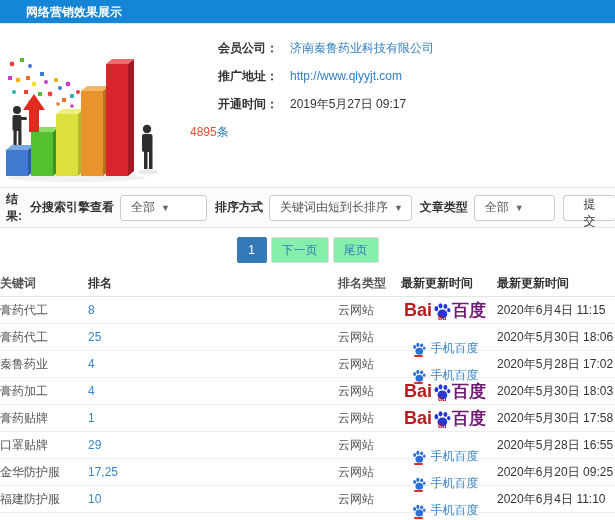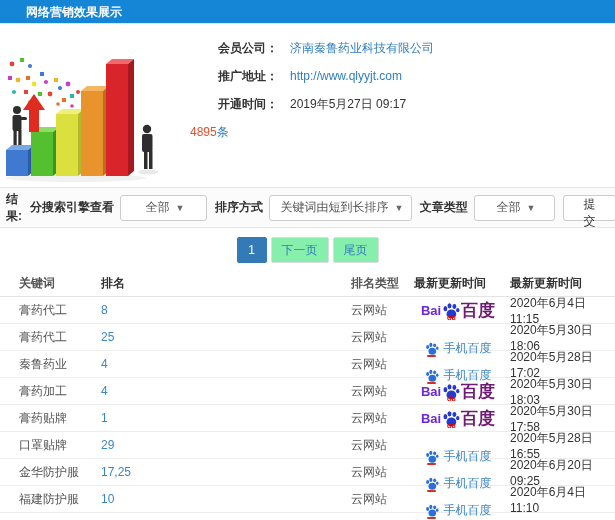--- a/index.html
+++ b/index.html
@@ -22,51 +22,51 @@
   .v-red { color:#e4502e; }
   .v-suffix { color:#2f7ec0; }
 
   
   .results-bar { height:41px; background:#fbfbfb; border-top:1px solid #e5e5e5;
     border-bottom:1px solid #e5e5e5; display:flex; align-items:center; padding:0 6px; }
   .results-label { font-weight:bold; color:#333; }
   .filter-cluster { margin-left:auto; display:flex; align-items:center; }
   .filter-label { font-weight:bold; color:#333; margin:0 6px 0 8px; white-space:nowrap; }
   .fake-select { height:26px; border:1px solid #ccc; border-radius:3px; background:#fff;
-    display:flex; align-items:center; justify-content:center; padding:0 7px 0 10px;
+    display:flex; align-items:center; justify-content:flex-start; padding:0 7px 0 10px;
     color:#555; cursor:pointer; white-space:nowrap; }
   .sel-engine { width:90px; }
   .sel-sort { width:148px; }
   .sel-article { width:84px; }
   .caret { color:#666; font-size:9px; margin-left:6px; }
   .submit-btn { height:26px; margin-left:8px; padding:0 14px; border:1px solid #ccc;
     border-radius:3px; background:#fff; color:#333; font-size:12px; cursor:pointer; }
 
   
   .pagination-wrap { height:43px; display:flex; align-items:center; justify-content:center; }
   .page-btn { min-width:30px; height:26px; line-height:24px; text-align:center;
     border:1px solid #ddd; background:#86efac; color:#337ab7; margin:0 2px; padding:0 10px;
     border-radius:2px; cursor:pointer; }
   .page-btn.active { background:#337ab7; border-color:#337ab7; color:#fff; padding:0; width:28px; }
 
   
   .table { width:615px; }
   .trow { display:flex; align-items:center; height:27px; border-bottom:1px solid #ededed; }
   .trow.thead { height:26px; font-weight:bold; color:#333; border-bottom:1px solid #e3e3e3; }
-  .c1 { width:85px; padding-left:6px; color:#555; overflow:hidden; white-space:nowrap;margin-left:13px; }
+  .c1 { width:85px; padding-left:0; color:#555; overflow:hidden; white-space:nowrap; }
   .c2 { width:253px; padding-left:3px; }
   .c3 { width:60px; color:#555; }
   .c4 { width:94px; display:flex; justify-content:center; align-items:center; }
   .thead .c4 { justify-content:flex-start; padding-left:3px; }
   .c5 { flex:1; padding-left:5px; color:#333; }
   .rank-val { color:#3a85c6; cursor:pointer; }
 
   
   .baidu-logo { display:none; align-items:center; line-height:1; }
-  .bai { color:#6d28d9; font-weight:bold; font-size:13px; letter-spacing:0; }
+  .bai { color:#b91c1c; font-weight:bold; font-size:18px; letter-spacing:0; }
   .paw-wrap { position:relative; width:18px; height:17px; margin:0 1px; }
   .paw-wrap svg { display:block; }
   .du { position:absolute; left:5px; bottom:-2px; font-size:7px; font-weight:bold; color:#e10601; }
   .cn { color:#701a75; font-weight:bold; font-size:17px; }
 
   
   .mobile-baidu { display:none; align-items:flex-end;margin-top:23px; }
   .m-ico { position:relative; width:14px; height:15px; margin-right:5px; }
   .m-ico svg { display:block; }
   .redbar { position:absolute; left:2px; bottom:0; width:9px; height:2px; background:#e02b20; border-radius:1px; }

